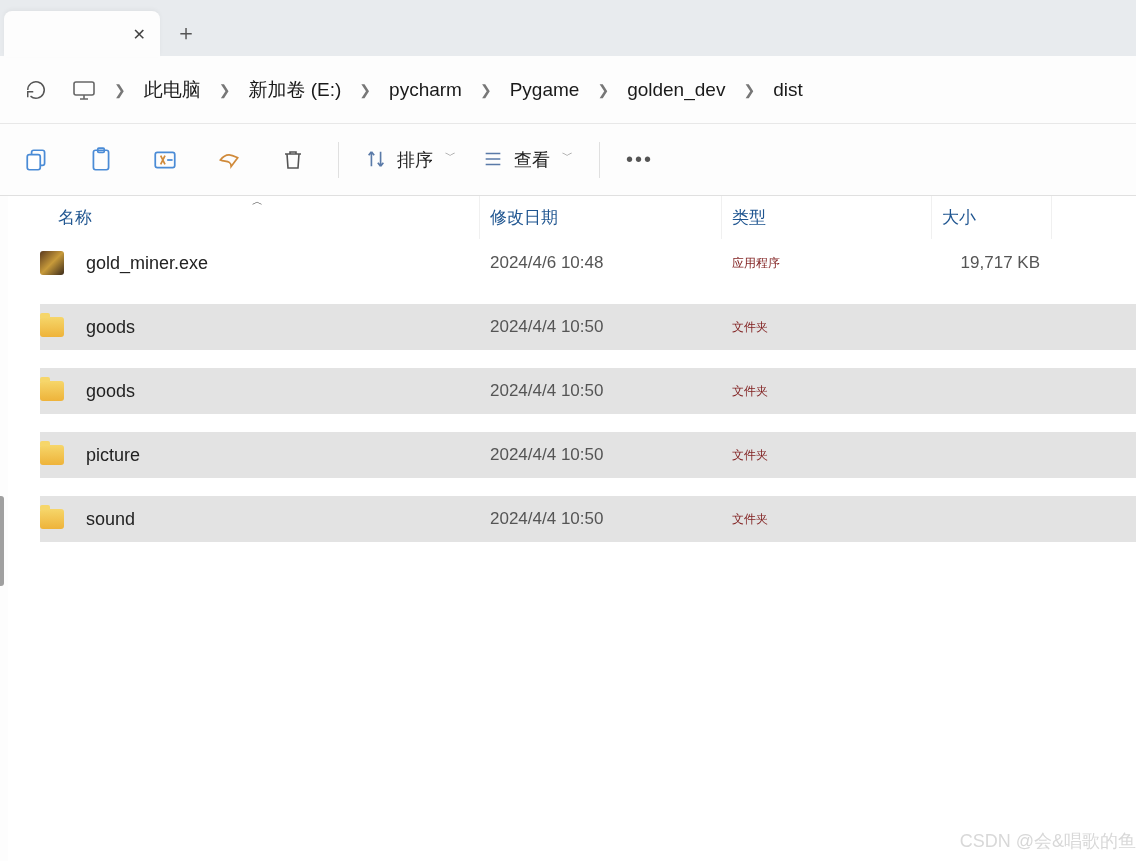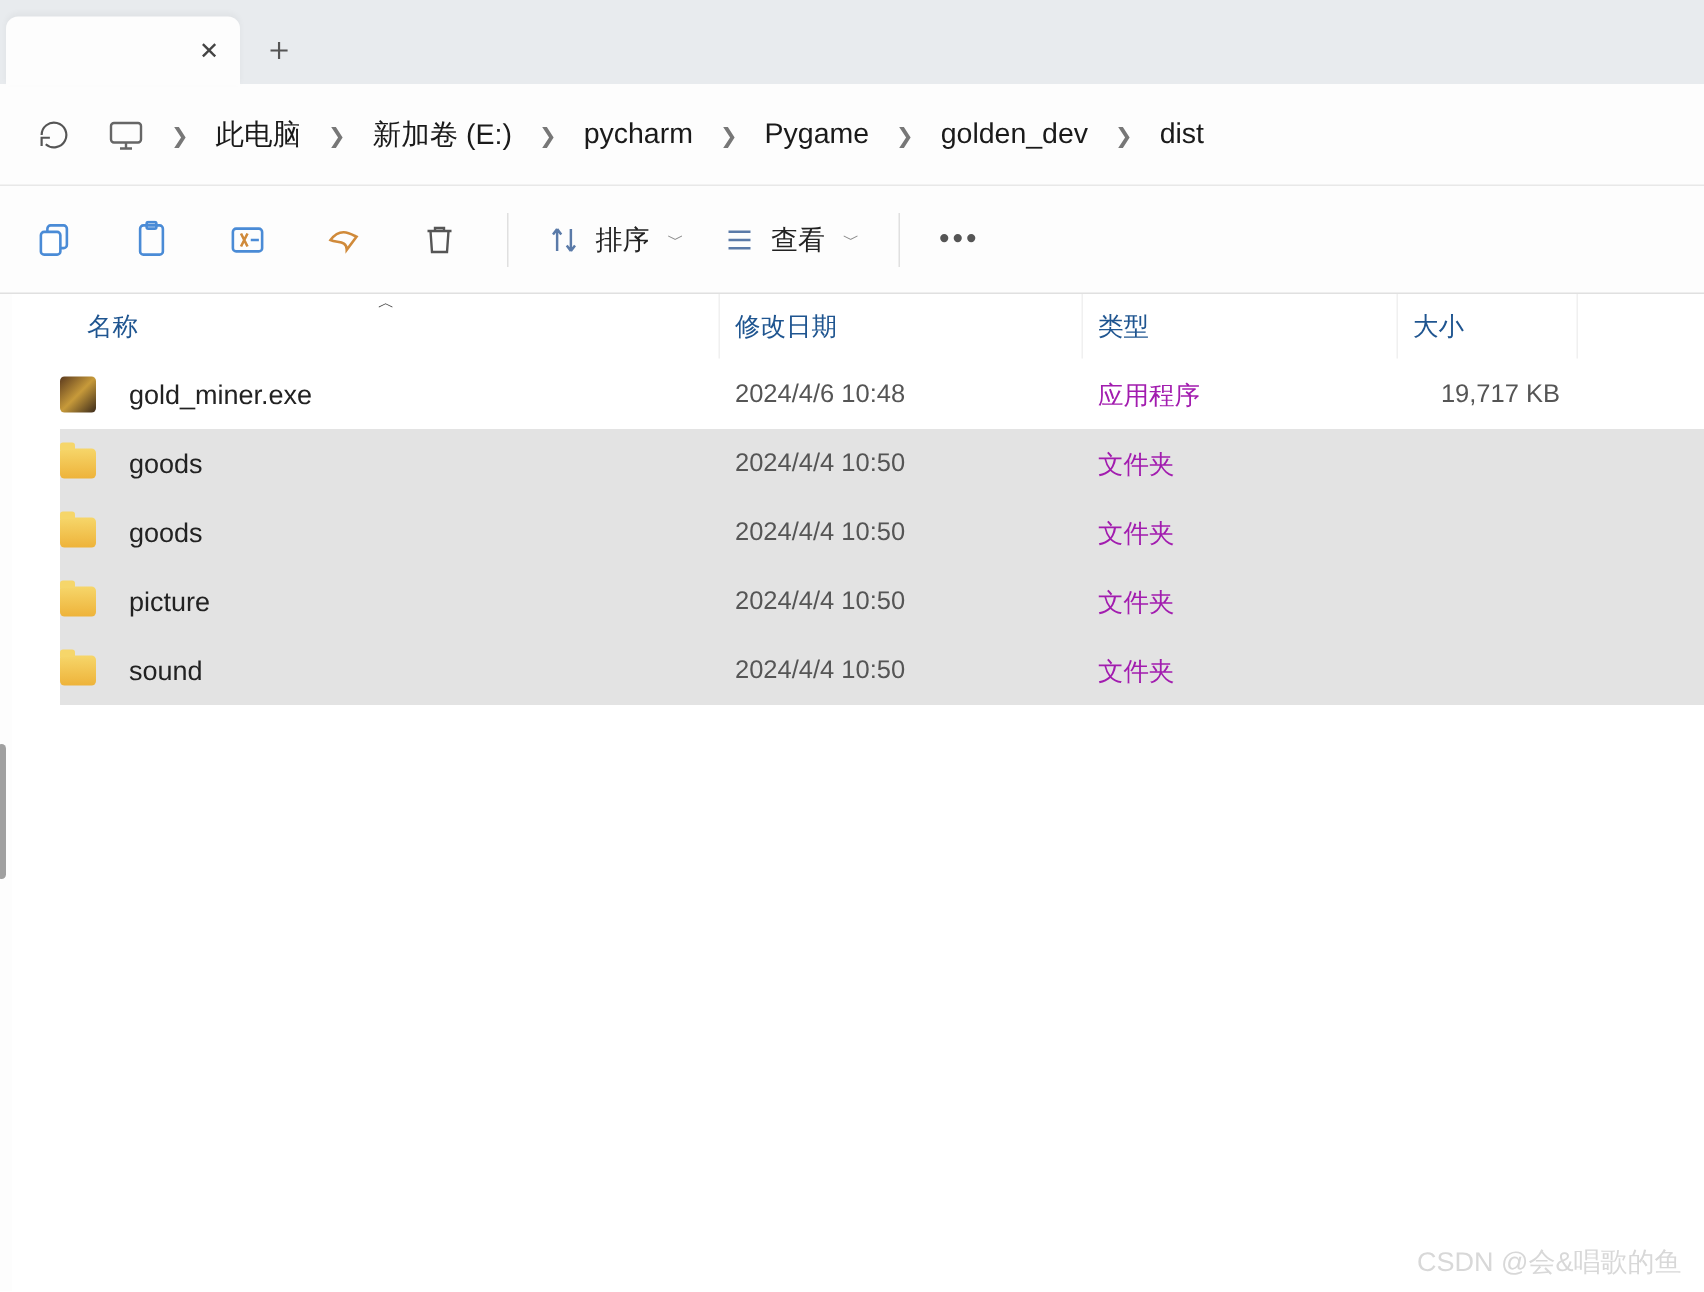--- a/index.html
+++ b/index.html
@@ -13,50 +13,50 @@
   .addr-bar { height: 68px; background: #fdfdfd; border-bottom: 1px solid #e8e8e8; display: flex; align-items: center; padding: 0 18px; gap: 18px; }
   .refresh-wrap { width: 36px; display: flex; justify-content: center; }
   .breadcrumb { display: flex; align-items: center; gap: 18px; font-size: 19px; color: #1a1a1a; }
   .crumb { cursor: pointer; }
   .chev { color: #777; font-size: 14px; }
 
   .toolbar { height: 72px; background: #fdfdfd; border-bottom: 1px solid #e0e0e0; display: flex; align-items: center; padding: 0 18px; gap: 26px; }
   .tool-btn { width: 38px; height: 38px; display: flex; align-items: center; justify-content: center; cursor: pointer; color: #4a8bd6; }
   .tool-btn.grey { color: #777; }
   .vdiv { width: 1px; height: 36px; background: #e0e0e0; }
-  .drop-btn { display: flex; align-items: center; gap: 10px; font-size: 18px; color: #222; cursor: pointer; }
+  .drop-btn { display: flex; gap: 10px; font-size: 18px; color: #222; cursor: pointer; }
   .drop-btn .ic { color: #5a7aa8; }
   .caret { font-size: 11px; color: #888; margin-left: 2px; }
   .more { font-size: 20px; color: #555; letter-spacing: 2px; cursor: pointer; }
 
   .content { display: flex; height: calc(100% - 196px); }
   .gutter { width: 8px; background: #fdfdfd; }
   .vscroll { width: 6px; background: #a0a0a0; height: 90px; border-radius: 3px; margin: 300px 0 0 -2px; }
   .list { flex: 1; padding: 0 0 0 32px; }
 
   .col-headers { display: flex; height: 44px; align-items: center; font-size: 17px; color: #1f5590; border-bottom: 1px solid rgba(0,0,0,0.0); }
   .col-headers .c1 { width: 440px; padding-left: 18px; position: relative; }
   .col-headers .c2 { width: 242px; padding-left: 10px; }
   .col-headers .c3 { width: 210px; padding-left: 10px; }
   .col-headers .c4 { width: 120px; padding-left: 10px; }
   .sort-caret { position: absolute; left: 212px; top: -2px; font-size: 11px; color: #444; }
   .col-headers > div { border-right: 1px solid #f0f0f0; height: 100%; display: flex; align-items: center; }
 
   .row { display: flex; height: 46px; align-items: center; font-size: 18px; color: #222; }
-  .row.sel { background: #e3e3e3; }
+  .row.sel { background: #e3e3e3; margin-top: 18px; }
   .row .c1 { width: 440px; display: flex; align-items: center; gap: 22px; padding-left: 0; }
   .row .c2 { width: 242px; color: #555; font-size: 17px; padding-left: 10px; }
-  .row .c3 { width: 210px; color: #a21caf; font-size: 17px; padding-left: 10px; }
+  .row .c3 { width: 210px; color: #7f1d1d; font-size: 12px; padding-left: 10px; }
   .row .c4 { width: 120px; color: #555; font-size: 17px; text-align: right; padding-right: 12px; }
 
   .folder-ic { width: 24px; height: 20px; background: linear-gradient(#f6d66a, #eeb33a); border-radius: 2px 3px 3px 3px; position: relative; }
   .folder-ic::before { content: ""; position: absolute; top: -4px; left: 0; width: 10px; height: 5px; background: #f6d66a; border-radius: 2px 2px 0 0; }
   .exe-ic { width: 24px; height: 24px; background: linear-gradient(135deg,#5b3a1e,#c79a3a,#3b2a1a); border-radius: 3px; }
 
-  .watermark { position: absolute; right: 15px; bottom: 8px; font-size: 18px; color: #d8d8d8; pointer-events: none; }
+  .watermark { position: absolute; right: 0; bottom: 8px; font-size: 18px; color: #d8d8d8; pointer-events: none; }
 </style>
 </head>
 <body>
 
 <div class="tab-bar">
   <div class="tab">
     <span class="close-x">✕</span>
   </div>
   <div class="new-tab">＋</div>
 </div>

